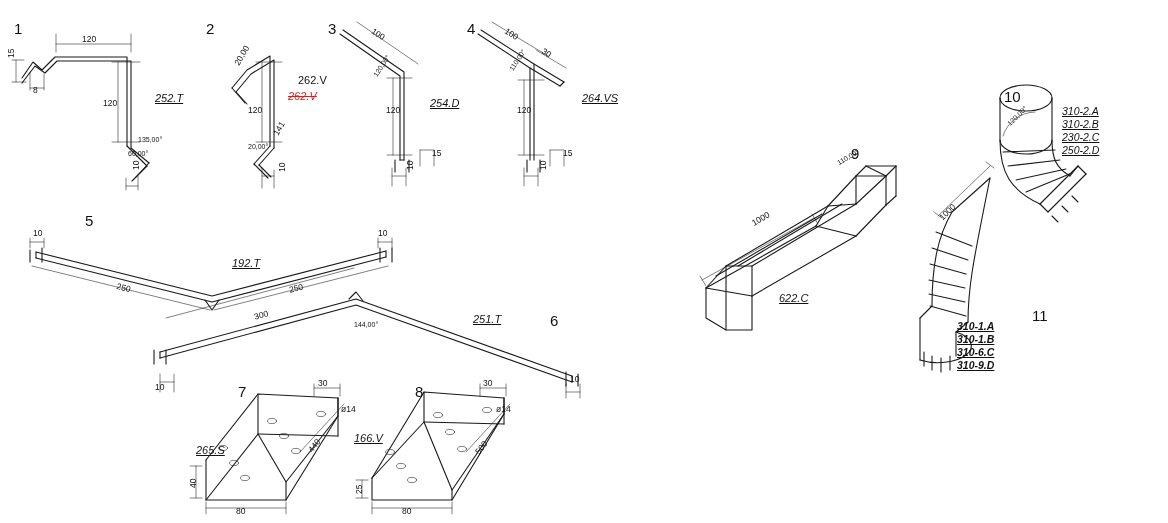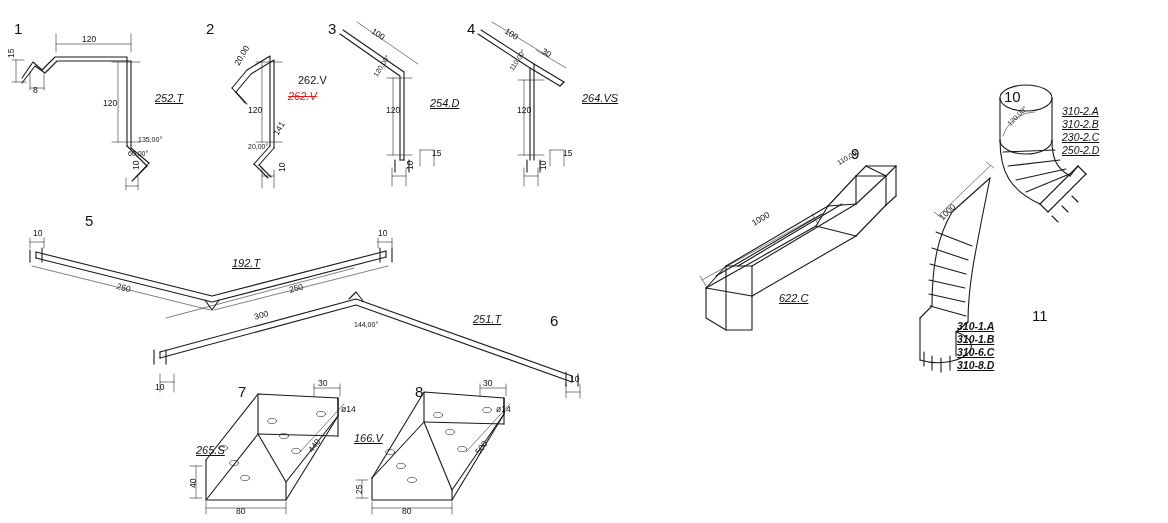--- a/index.html
+++ b/index.html
@@ -393,21 +393,21 @@
     <span>310-2.A</span>
     <span>310-2.B</span>
     <span>230-2.C</span>
     <span>250-2.D</span>
   </div>
 
   <div class="codeblock" style="left:957px; top:303px;font-weight:bold;">
     <span>310-1.A</span>
     <span>310-1.B</span>
     <span>310-6.C</span>
-    <span>310-8.D</span>
+    <span>310-9.D</span>
   </div>
 
   <div class="dim" style="left:82px; top:34px;">120</div>
   <div class="dim" style="left:103px; top:98px;">120</div>
   <div class="dim" style="left:6px; top:58px; transform:rotate(-90deg); transform-origin:left top;">15</div>
   <div class="dim" style="left:33px; top:85px;">8</div>
   <div class="dim" style="left:131px; top:170px; transform:rotate(-90deg); transform-origin:left top;">10</div>
   <div class="ang" style="left:138px; top:136px;">135,00°</div>
   <div class="ang" style="left:128px; top:150px;">60,00°</div>
 

